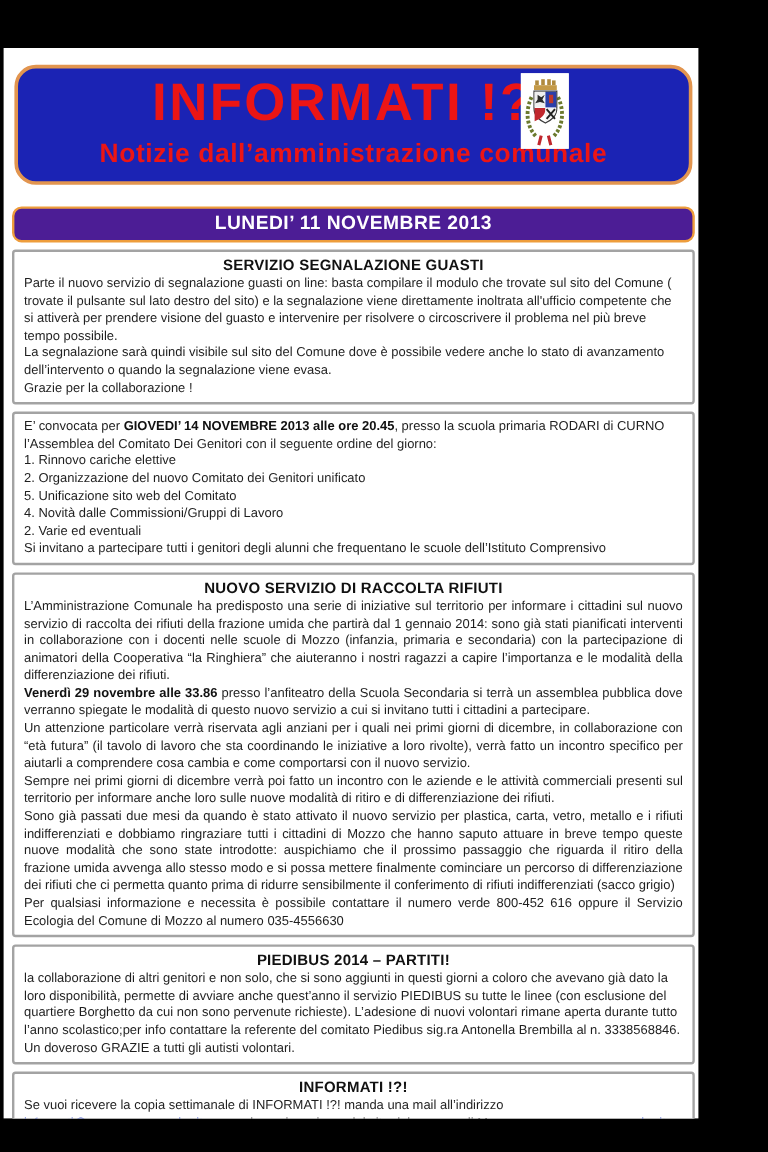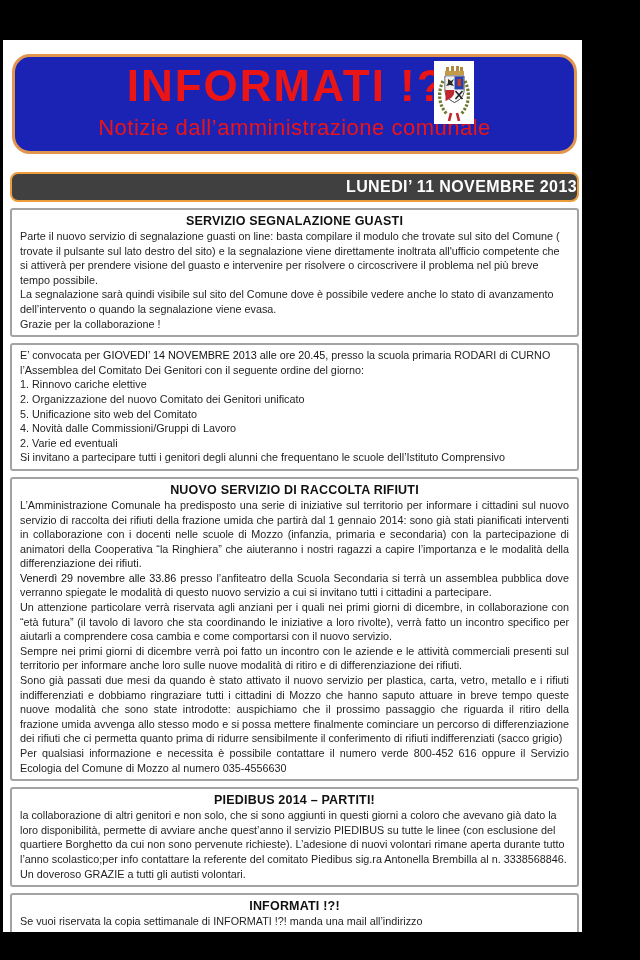--- a/index.html
+++ b/index.html
@@ -15,50 +15,50 @@
   .masthead{
     position:relative;margin:14px 5px 0 9px;height:100px;
     background:#1b23b4;border:3px solid #e2954f;border-radius:18px;
     box-sizing:border-box;text-align:center;
   }
   .masthead .title{
     margin-top:6px;font-size:44px;line-height:46px;font-weight:bold;
     color:#ec1515;letter-spacing:2px;
   }
   .masthead .subtitle{
-    font-size:22px;line-height:26px;font-weight:normal;color:#ec1515;
+    font-size:22px;line-height:26px;font-weight:bold;color:#ec1515;
     margin-top:6px;letter-spacing:0.5px;
   }
   .crest{
     position:absolute;top:4px;right:100px;width:40px;height:63px;
     background:#fff;
   }
   
   .date-banner{
     margin:18px 3px 0 7px;height:30px;border-radius:8px;
-    background:#404040;border:2px solid #ee9d3c;box-sizing:border-box;
-    display:flex;align-items:center;justify-content:flex-end;
+    background:#4c1d95;border:2px solid #ee9d3c;box-sizing:border-box;
+    display:flex;align-items:center;justify-content:center;
   }
   .date-banner span{
     color:#ffffff;font-weight:bold;font-size:16px;letter-spacing:0.4px;
   }
   
   .box{
     margin:6px 3px 0 7px;border:2px solid #a3a3a3;border-radius:3px;
     box-sizing:border-box;padding:3px 8px 4px 8px;background:#fff;
   }
   .box h2{
     margin:1px 0 1px 0;text-align:center;font-size:12.5px;
     font-weight:bold;color:#111;letter-spacing:0.2px;
   }
   .box .para{
     font-size:10.8px;line-height:14.6px;color:#1f1f1f;
   }
   .box .body.justify .para{text-align:justify;}
-  .para b{font-weight:normal;color:#111;}
+  .para b{font-weight:bold;color:#111;}
   .para a{color:#3b52c4;text-decoration:underline;cursor:pointer;}
 </style>
 </head>
 <body>
 
 <div class="page">
 
   <div class="masthead">
     <div class="title">INFORMATI !?!</div>
     <div class="subtitle">Notizie dall’amministrazione comunale</div>
@@ -127,18 +127,18 @@
       <section class="box">
         <h2>PIEDIBUS 2014 – PARTITI!</h2>
         <div class="body">
           <div class="para"><span>la collaborazione di altri genitori e non solo, che si sono aggiunti in questi giorni a coloro che avevano già dato la loro disponibilità, permette di avviare anche quest’anno il servizio PIEDIBUS su tutte le linee (con esclusione del quartiere Borghetto da cui non sono pervenute richieste). L’adesione di nuovi volontari rimane aperta durante tutto l’anno scolastico;per info contattare la referente del comitato Piedibus sig.ra Antonella Brembilla al n. 3338568846.</span></div>
           <div class="para"><span>Un doveroso GRAZIE a tutti gli autisti volontari.</span></div>
         </div>
       </section>
       <section class="box">
         <h2>INFORMATI !?!</h2>
         <div class="body">
-          <div class="para"><span>Se vuoi riservata la copia settimanale di INFORMATI !?! manda una mail all’indirizzo </span><a>informati@comune.mozzo.bg.it</a><span> oppure la puoi scaricare dal sito del comune di Mozzo </span><a>www.comune.mozzo.bg.it</a><span> nella sezione “news”</span></div>
+          <div class="para"><span>Se vuoi ricevere la copia settimanale di INFORMATI !?! manda una mail all’indirizzo </span><a>informati@comune.mozzo.bg.it</a><span> oppure la puoi scaricare dal sito del comune di Mozzo </span><a>www.comune.mozzo.bg.it</a><span> nella sezione “news”</span></div>
         </div>
       </section>
     </div>
 
 </div>
 
 </body></html>

